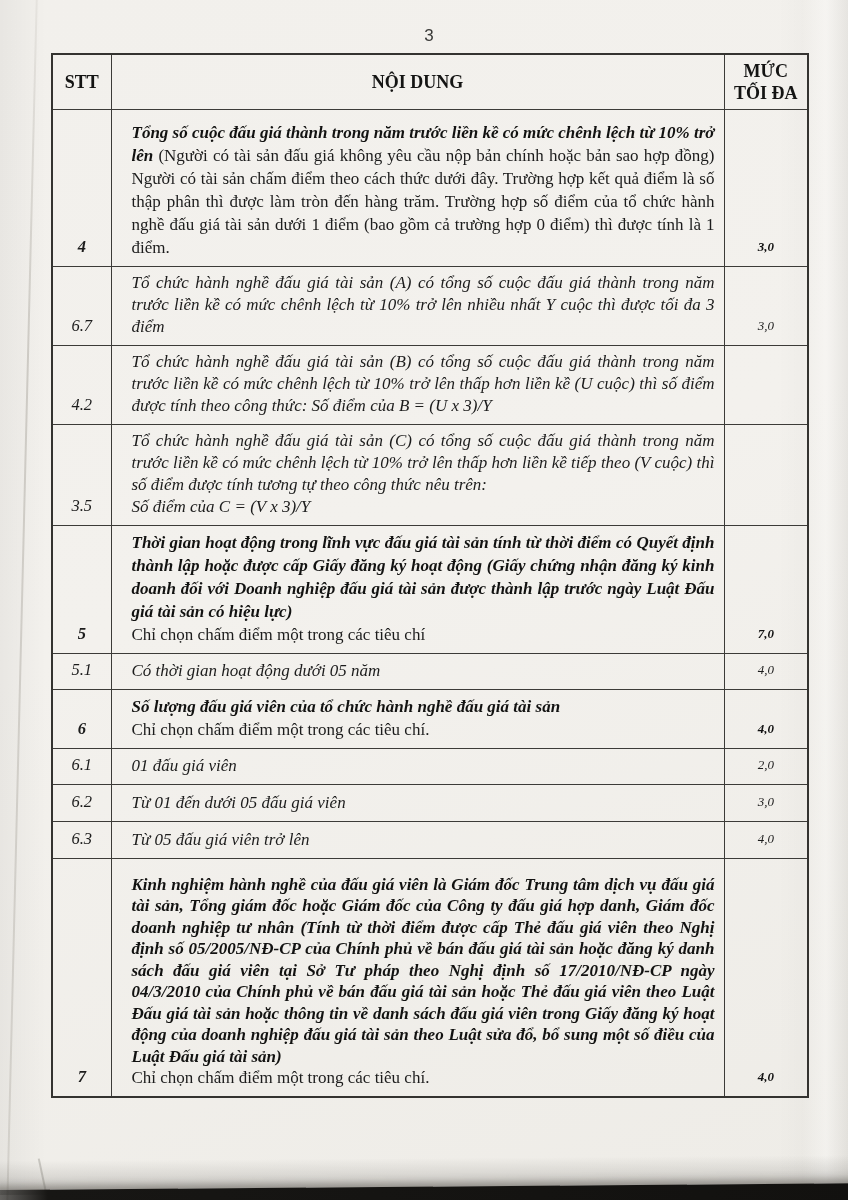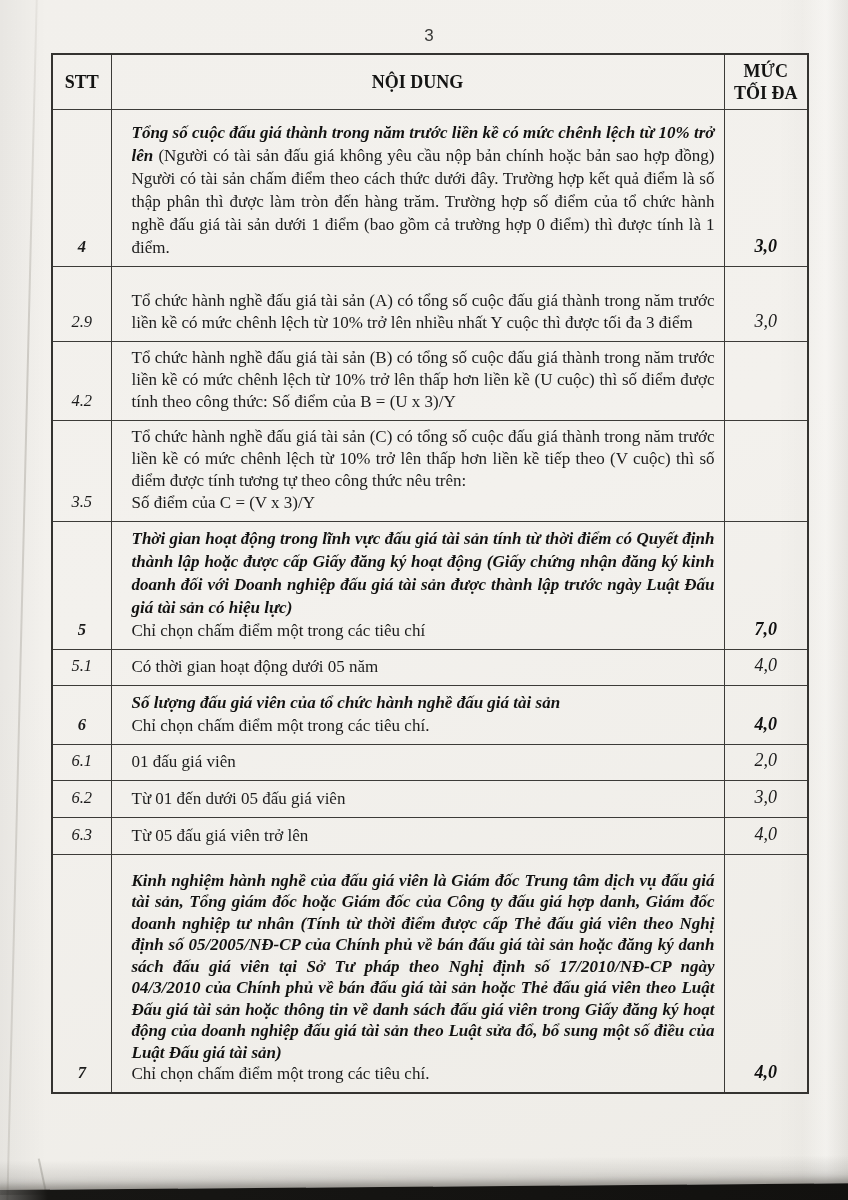--- a/index.html
+++ b/index.html
@@ -66,26 +66,26 @@
     padding:3px 2px 8px; font-style:italic; font-size:16.5px;
   }
   .doc-table tr.main td.stt { font-weight:bold; }
 
   .doc-table td.content {
     vertical-align:bottom; text-align:justify;
     padding:5px 9px 7px 20px;
   }
   .doc-table td.max {
     text-align:center; vertical-align:bottom;
-    padding:2px 2px 8px; font-style:italic; font-size:18px;
+    padding:2px 2px 8px; font-style:italic; font-size:13px;
   }
   .doc-table tr.main td.max { font-weight:bold; color:#101010; }
 
   .seg-bi { font-weight:bold; font-style:italic; color:#121211; }
-  .seg-i  { }
+  .seg-i  { font-style:italic; }
   .seg-r  { font-style:normal; }
 
   
   .row-4   { height:157px; }
   .row-4-1 { height:75px; }
   .row-4-2 { height:70px; }
   .row-4-3 { height:88px; }
   .row-5   { height:125px; }
   .row-5-1 { height:35px; }
   .row-5-2 { height:37px; }
@@ -122,21 +122,21 @@
         <th>MỨC TỐI ĐA</th>
       </tr>
     </thead>
     <tbody id="rows">
         <tr class="row-4 main">
           <td class="stt">4</td>
           <td class="content"><span class="seg-bi">Tổng số cuộc đấu giá thành trong năm trước liền kề có mức chênh lệch từ 10% trở lên</span> <span class="seg-r">(Người có tài sản đấu giá không yêu cầu nộp bản chính hoặc bản sao hợp đồng) Người có tài sản chấm điểm theo cách thức dưới đây. Trường hợp kết quả điểm là số thập phân thì được làm tròn đến hàng trăm. Trường hợp số điểm của tổ chức hành nghề đấu giá tài sản dưới 1 điểm (bao gồm cả trường hợp 0 điểm) thì được tính là 1 điểm.</span></td>
           <td class="max">3,0</td>
         </tr>
         <tr class="row-4-1 sub">
-          <td class="stt">2.9</td>
+          <td class="stt">6.7</td>
           <td class="content"><span class="seg-i">Tổ chức hành nghề đấu giá tài sản (A) có tổng số cuộc đấu giá thành trong năm trước liền kề có mức chênh lệch từ 10% trở lên nhiều nhất Y cuộc thì được tối đa 3 điểm</span></td>
           <td class="max">3,0</td>
         </tr>
         <tr class="row-4-2 sub">
           <td class="stt">4.2</td>
           <td class="content"><span class="seg-i">Tổ chức hành nghề đấu giá tài sản (B) có tổng số cuộc đấu giá thành trong năm trước liền kề có mức chênh lệch từ 10% trở lên thấp hơn liền kề (U cuộc) thì số điểm được tính theo công thức: Số điểm của B = (U x 3)/Y</span></td>
           <td class="max"></td>
         </tr>
         <tr class="row-4-3 sub">
           <td class="stt">3.5</td>

